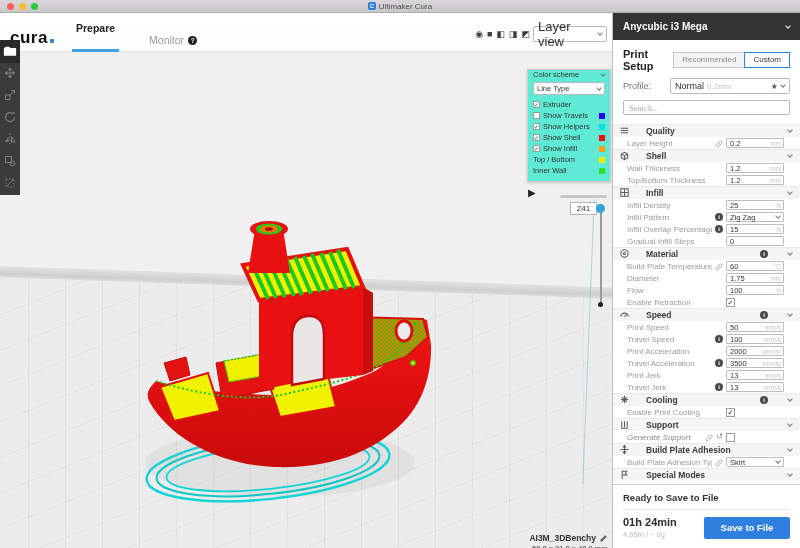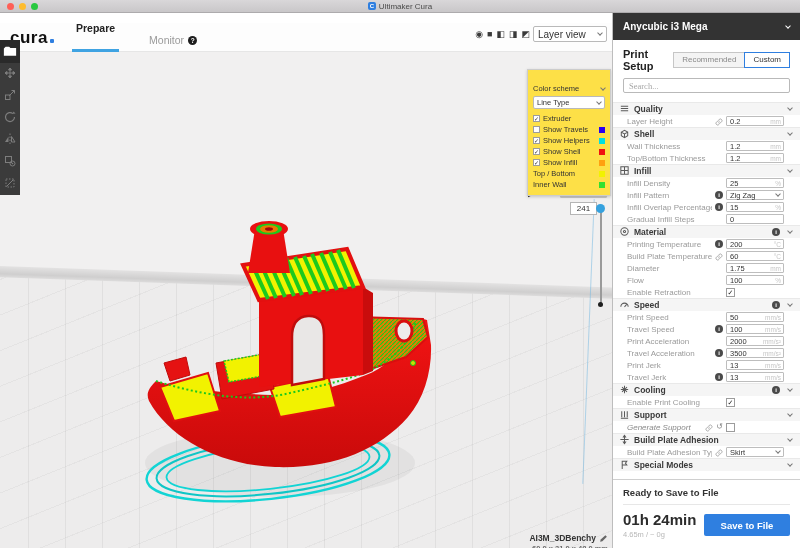--- a/index.html
+++ b/index.html
@@ -28,21 +28,21 @@
   .logo-dot { display:inline-block; width:4px; height:4px; background:#2f7fe0; border-radius:1px;
               margin-left:2px; }
   .tabs { position:absolute; left:72px; top:0; height:29px; display:flex; gap:26px; align-items:flex-end; }
   .tab { font-size:10.5px; padding:0 4px 6px; color:#9a9a9a; display:flex; align-items:center; gap:4px; }
   .tab.active { color:#222; font-weight:bold; border-bottom:3px solid #3fa3e2; padding-bottom:15px; }
   .tab-badge { width:9px; height:9px; border-radius:50%; background:#1d1d1d; color:#fff; font-size:6.5px;
                font-weight:bold; text-align:center; line-height:9px; }
   .view-tools { position:absolute; right:82px; top:6px; display:flex; gap:4px; }
   .view-btn { font-size:9px; color:#3a3a3a; line-height:10px; cursor:default; }
   .viewmode-select { position:absolute; right:5px; top:3px; width:74px; height:16px; background:#fff;
-                     border:1px solid #b9b9b9; border-radius:2px; font-size:10px; color:#333;
+                     border:1px solid #b9b9b9; border-radius:2px; font-size:13px; color:#333;
                      display:flex; align-items:center; padding:0 4px; justify-content:space-between; }
 
   .chev { display:inline-block; width:4px; height:4px; border-right:1px solid #777;
           border-bottom:1px solid #777; transform:rotate(45deg); margin-top:-2px; }
   .chev.white { border-color:#fff; }
 
   
   .toolbar { position:absolute; left:0; top:17px; width:20px; z-index:30; background:#3b3b3b; }
   .tool { width:20px; height:22px; display:flex; align-items:center; justify-content:center; }
   .tool.first { background:#2a2a2a; height:23px; }
@@ -57,22 +57,22 @@
            background:
              repeating-linear-gradient(88deg, rgba(110,110,110,0.10) 0 1px, transparent 1px 37px),
              repeating-linear-gradient(-24deg, rgba(110,110,110,0.07) 0 1px, transparent 1px 33px),
              #edecec; }
   .bv-line { position:absolute; left:588px; top:147px; width:1px; height:285px;
              background:rgba(120,185,225,0.55); transform:rotate(2.3deg); }
 
   .benchy { position:absolute; left:140px; top:153px; width:330px; height:300px; z-index:5; }
 
   
-  .cpanel { position:absolute; left:527px; top:17px; width:84px; background:#fde047;
-            border:1px solid #ccc; box-shadow:0 1px 3px rgba(0,0,0,0.18); padding:14px 5px 5px;
+  .cpanel { position:absolute; left:527px; top:17px; width:84px; background:#5eead4;
+            border:1px solid #ccc; box-shadow:0 1px 3px rgba(0,0,0,0.18); padding:0 5px 5px;
             z-index:40; }
   .cp-title { display:flex; align-items:center; justify-content:space-between; font-size:7.5px; color:#333; }
   .cp-select { margin:3px 0 4px; height:13px; border:1px solid #b9b9b9; border-radius:2px;
                display:flex; align-items:center; justify-content:space-between; padding:0 3px;
                font-size:7.5px; color:#333; background:#fff; }
   .cp-row { height:11px; display:flex; align-items:center; gap:3px; }
   .cp-box { width:7px; height:7px; border:1px solid #9c9c9c; background:#fff; font-size:6px; line-height:6px;
             text-align:center; color:#333; flex:0 0 auto; }
   .cp-label { font-size:7.5px; color:#333; flex:1; white-space:nowrap; }
   .cp-swatch { width:6px; height:6px; flex:0 0 auto; }
@@ -115,21 +115,21 @@
                     align-items:center; padding:0 4px; gap:3px; }
   .profile-value { font-size:9px; color:#333; }
   .profile-hint { font-size:8px; color:#c2c2c2; flex:1; }
   .star { font-size:8px; color:#555; }
   .search-input { margin-top:6px; width:100%; height:15px; border:1px solid #b9b9b9; border-radius:2px;
                   font-size:8.5px; padding:0 5px; color:#555; font-family:Liberation Serif, serif; }
   .search-input::placeholder { color:#a6a6a6; }
 
   .settings { flex:1 1 auto; overflow:hidden; margin-top:4px; }
   .sec-h { height:13px; background:#f5f5f5; border-top:1px solid #e9e9e9; display:flex; align-items:center;
-           padding:0 8px 0 6px; gap:4px; }
+           padding:0 8px 0 6px; gap:16px; }
   .sec-title { font-size:8.5px; font-weight:bold; color:#3a3a3a; flex:1; }
   .srow { height:12px; display:flex; align-items:center; padding-left:14px; padding-right:16px; gap:3px; }
   .srow-label { font-size:8px; color:#9a9a9a; flex:1; white-space:nowrap; overflow:hidden; }
   .srow-label.italic { font-style:italic; color:#8a8a8a; }
   .info-i { width:8px; height:8px; border-radius:50%; background:#4a4a4a; color:#fff; font-size:6px;
             line-height:8px; text-align:center; font-weight:bold; flex:0 0 auto; }
   .revert { font-size:8px; color:#888; line-height:8px; }
   .ctrl { flex:0 0 58px; display:flex; }
   .valbox { width:58px; height:10px; border:1px solid #bdbdbd; border-radius:1px; display:flex;
             align-items:center; background:#fff; }
@@ -138,21 +138,21 @@
   .selbox { width:58px; height:10px; border:1px solid #bdbdbd; border-radius:1px; display:flex;
             align-items:center; justify-content:space-between; padding:0 3px; background:#fff; }
   .seltext { font-size:7.5px; color:#333; white-space:nowrap; }
   .cbox { width:9px; height:9px; border:1px solid #9c9c9c; background:#fff; font-size:7px; line-height:8px;
           text-align:center; color:#222; }
 
   .rfooter { flex:0 0 auto; border-top:1px solid #cfcfcf; padding:7px 10px 9px; }
   .rf-status { font-size:9.5px; font-weight:bold; color:#333; }
   .rf-div { height:1px; background:#e7e7e7; margin:6px 0; }
   .rf-bottom { display:flex; align-items:center; justify-content:space-between; }
-  .rf-time { font-size:15px; font-weight:bold; color:#2c2c2c; }
+  .rf-time { font-size:11px; font-weight:bold; color:#2c2c2c; }
   .rf-material { font-size:7.5px; color:#b8b8b8; margin-top:2px; }
   .save-btn { width:86px; height:22px; background:#2f7fe0; border:none; border-radius:2px; color:#fff;
               font-size:9.5px; font-weight:bold; font-family:"Liberation Sans",sans-serif; }
 </style>
 </head>
 <body>
 
 <div class="window">
 
   <div class="titlebar">
@@ -382,20 +382,29 @@
     </div>
 
     <div class="setup-block">
       <div class="setup-row1">
         <span class="ps-title">Print Setup</span>
         <span class="modegroup">
           <span class="mode-btn">Recommended</span>
           <span class="mode-btn active">Custom</span>
         </span>
       </div>
+      <div class="setup-row2">
+        <span class="profile-label">Profile:</span>
+        <span class="profile-select">
+          <span class="profile-value">Normal</span>
+          <span class="profile-hint">0.2mm</span>
+          <span class="star">★</span>
+          <span class="chev"></span>
+        </span>
+      </div>
       <input class="search-input" placeholder="Search..." style="">
     </div>
 
     <div class="settings" id="settings-list">
         <div class="sec-h">
           <span><svg width="11" height="11" viewBox="0 0 12 12" fill="none" stroke="#5a5a5a" stroke-width="1.1">
               <path d="M2 3.5h8M2 6h8M2 8.5h8"></path>
             </svg></span>
           <span class="sec-title">Quality</span>
           <span class="chev"></span>
@@ -483,30 +492,20 @@
           </span>
         </div>
         <div class="sec-h">
           <span><svg width="11" height="11" viewBox="0 0 12 12" fill="none" stroke="#5a5a5a" stroke-width="1.1">
               <circle cx="6" cy="6" r="4"></circle>
               <circle cx="6" cy="6" r="1.2"></circle>
             </svg></span>
           <span class="sec-title">Material</span>
           <span class="info-i" style="margin-right: 4px;">i</span>
           <span class="chev"></span>
-        </div>
-        <div class="srow">
-          <span class="srow-label">Printing Temperature</span>
-          <span class="info-i">i</span>
-          <span class="ctrl">
-            <span class="valbox">
-              <span class="valtext">200</span>
-              <span class="unit">°C</span>
-            </span>
-          </span>
         </div>
         <div class="srow">
           <span class="srow-label">Build Plate Temperature</span>
           <span><svg width="8" height="8" viewBox="0 0 24 24" fill="none" stroke="#a8a8a8" stroke-width="3">
               <path d="M10 14a5 5 0 0 0 7 0l3-3a5 5 0 0 0-7-7l-2 2"></path>
               <path d="M14 10a5 5 0 0 0-7 0l-3 3a5 5 0 0 0 7 7l2-2"></path>
             </svg></span>
           <span class="ctrl">
             <span class="valbox">
               <span class="valtext">60</span>

